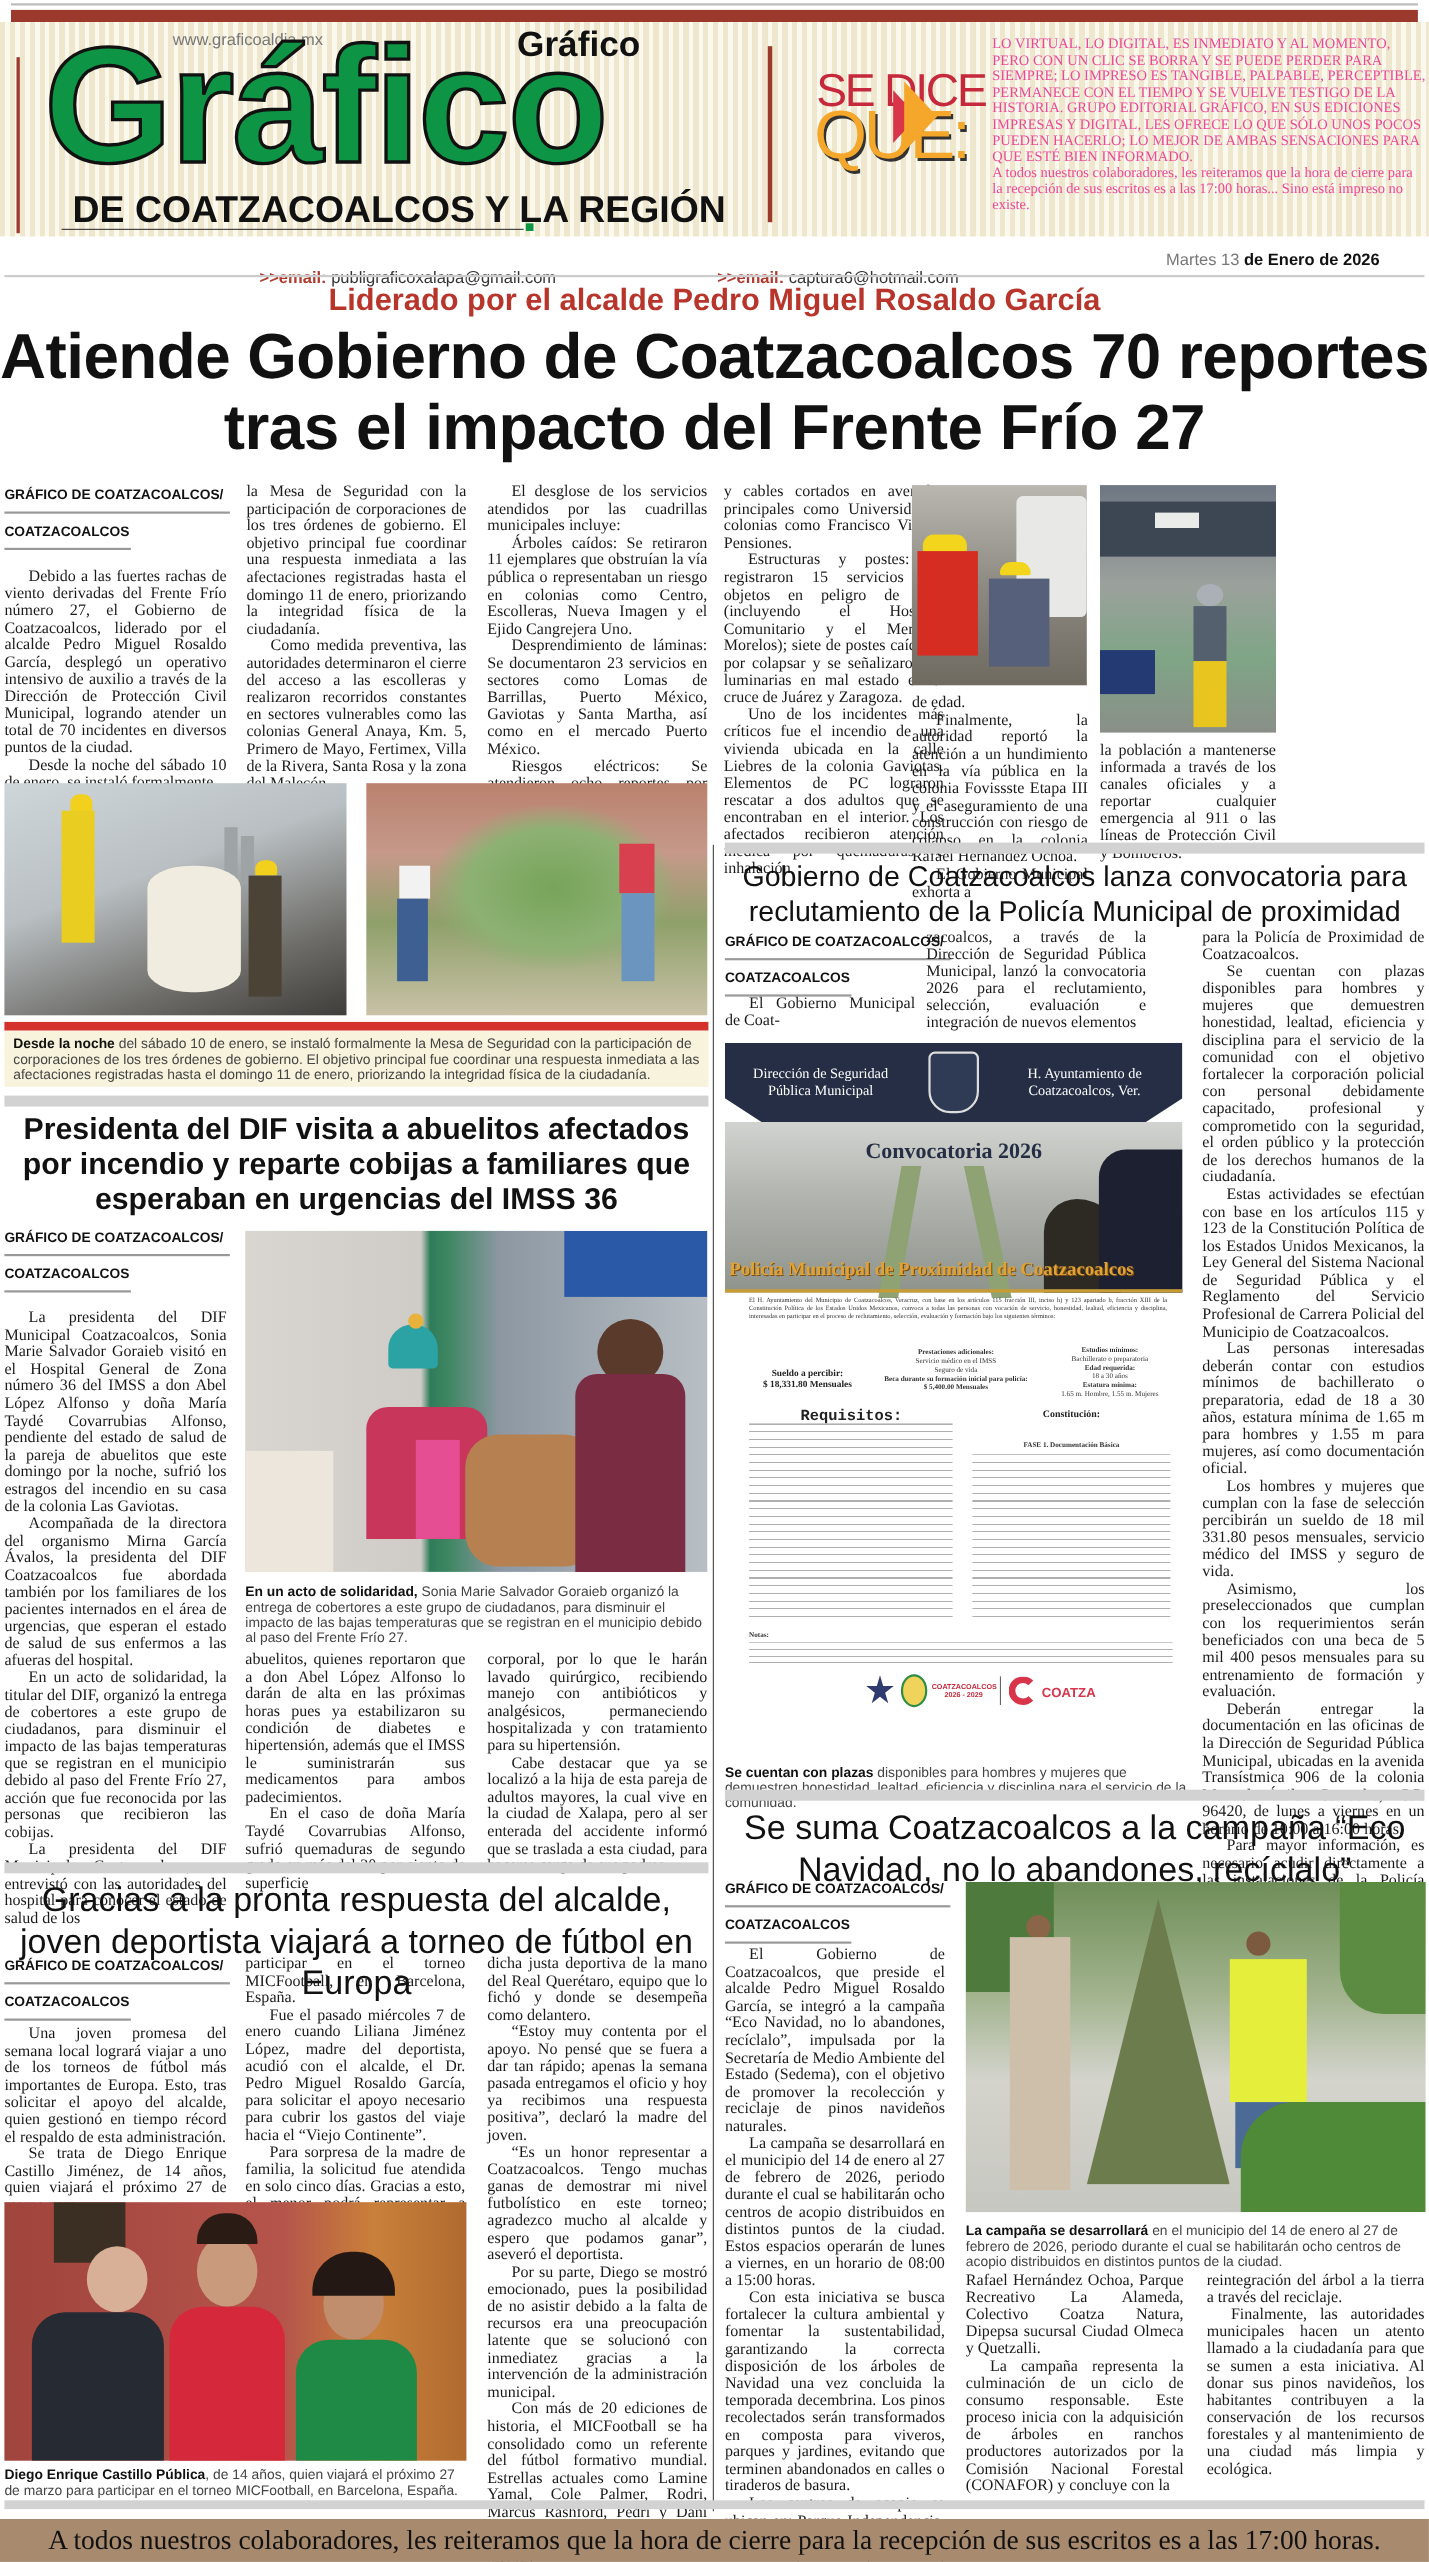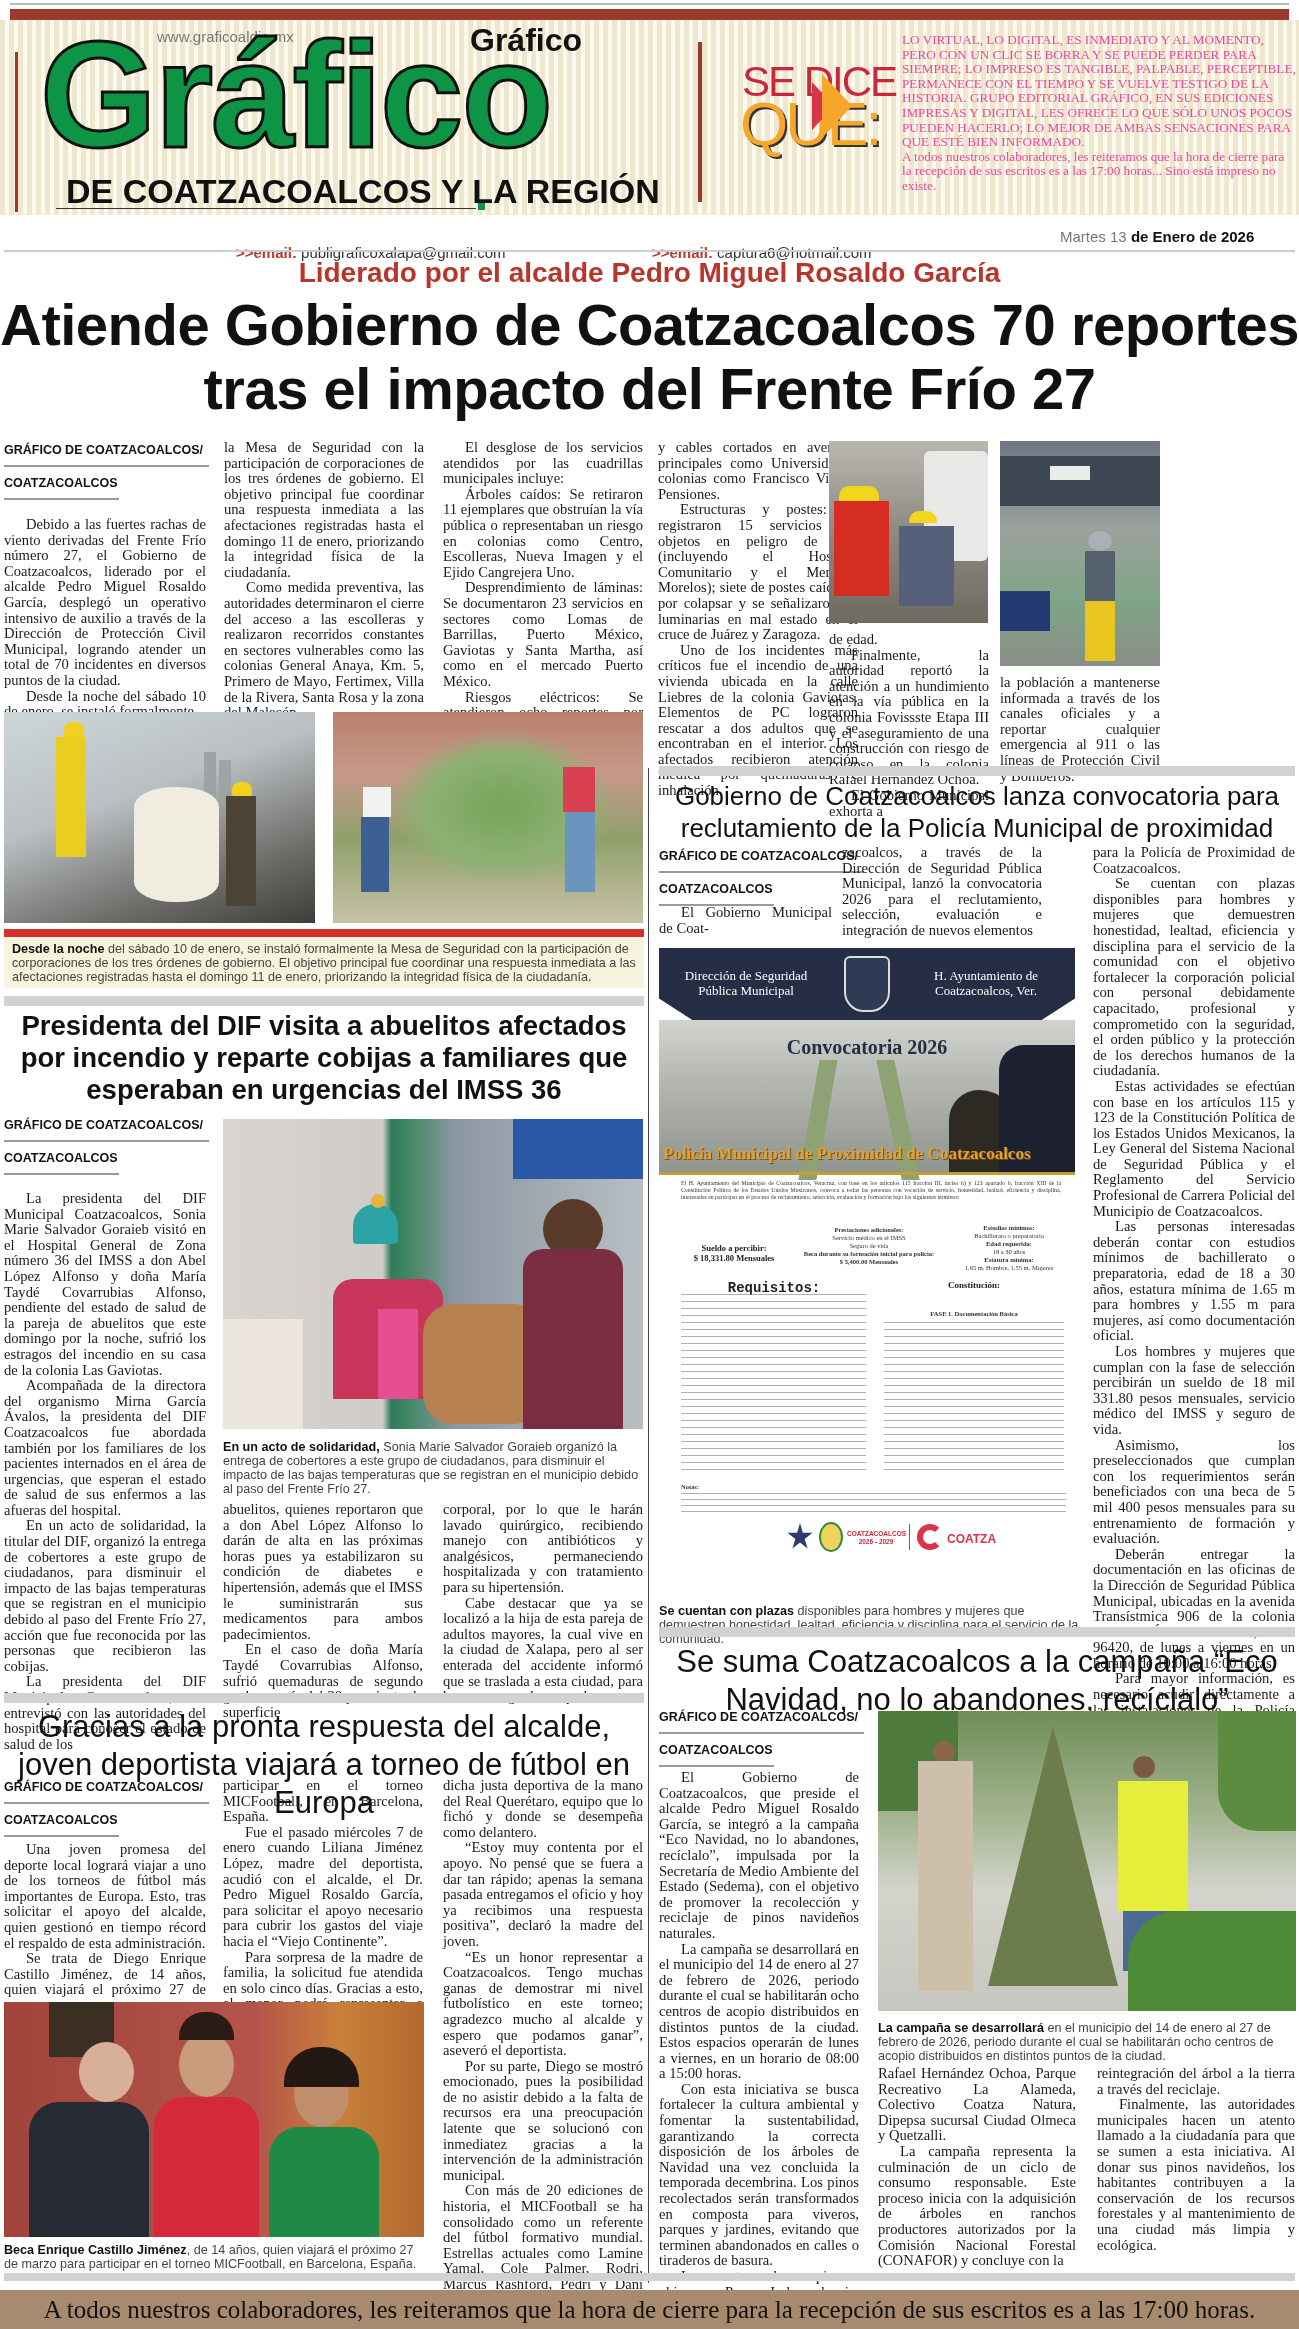--- a/index.html
+++ b/index.html
@@ -211,21 +211,21 @@
 </div>
 
 <div class="abs gray-bar" style="left:4px;top:1693px;width:640px;"></div>
 <div class="abs sec-headline" style="left:4px;top:1708px;width:640px;font-weight:400;font-size:31px;line-height:38px;">Gracias a la pronta respuesta del alcalde, joven deportista viajará a torneo de fútbol en Europa</div>
 
 <div class="abs byline" style="left:4px;top:1780px;">
   <span class="l1">GRÁFICO DE COATZACOALCOS/</span>
   <span class="l2">COATZACOALCOS</span>
 </div>
 <div class="abs col" style="left:4px;top:1842px;width:202px;">
-  <p>Una joven promesa del deporte local logrará viajar a uno de los torneos de fútbol más importantes de Europa. Esto, tras solicitar el apoyo del alcalde, quien gestionó en tiempo récord el respaldo de esta administración.</p>
+  <p>Una joven promesa del semana local logrará viajar a uno de los torneos de fútbol más importantes de Europa. Esto, tras solicitar el apoyo del alcalde, quien gestionó en tiempo récord el respaldo de esta administración.</p>
   <p>Se trata de Diego Enrique Castillo Jiménez, de 14 años, quien viajará el próximo 27 de marzo para</p>
 </div>
 <div class="abs col" style="left:223px;top:1778px;width:200px;">
   <p class="noi">participar en el torneo MICFootball, en Barcelona, España.</p>
   <p>Fue el pasado miércoles 7 de enero cuando Liliana Jiménez López, madre del deportista, acudió con el alcalde, el Dr. Pedro Miguel Rosaldo García, para solicitar el apoyo necesario para cubrir los gastos del viaje hacia el “Viejo Continente”.</p>
   <p>Para sorpresa de la madre de familia, la solicitud fue atendida en solo cinco días. Gracias a esto, el menor podrá representar a Coatzacoalcos y a México en</p>
 </div>
 <div class="abs col" style="left:443px;top:1778px;width:200px;">
   <p class="noi">dicha justa deportiva de la mano del Real Querétaro, equipo que lo fichó y donde se desempeña como delantero.</p>
   <p>“Estoy muy contenta por el apoyo. No pensé que se fuera a dar tan rápido; apenas la semana pasada entregamos el oficio y hoy ya recibimos una respuesta positiva”, declaró la madre del joven.</p>
@@ -238,21 +238,21 @@
   <div style="position:absolute;left:75px;top:40px;width:55px;height:60px;background:#d8b097;border-radius:50%;"></div>
   <div style="position:absolute;left:25px;top:100px;width:120px;height:135px;background:#262a33;border-radius:30px 30px 0 0;"></div>
   <div style="position:absolute;left:175px;top:30px;width:55px;height:65px;background:#c99b7c;border-radius:50%;"></div>
   <div style="position:absolute;left:175px;top:10px;width:55px;height:28px;background:#2a1c14;border-radius:25px 25px 0 0;"></div>
   <div style="position:absolute;left:150px;top:95px;width:105px;height:140px;background:#d6283b;border-radius:30px 30px 0 0;"></div>
   <div style="position:absolute;left:290px;top:60px;width:55px;height:65px;background:#c08d6d;border-radius:50%;"></div>
   <div style="position:absolute;left:280px;top:45px;width:75px;height:40px;background:#231813;border-radius:35px 35px 0 0;"></div>
   <div style="position:absolute;left:265px;top:125px;width:110px;height:110px;background:#1e8a46;border-radius:30px 30px 0 0;"></div>
 </div>
 <div class="abs caption" style="left:4px;top:2243px;width:420px;">
-  <b>Beca Enrique Castillo Jiménez</b><span>, de 14 años, quien viajará el próximo 27 de marzo para participar en el torneo MICFootball, en Barcelona, España.</span>
+  <b>Diego Enrique Castillo Pública</b><span>, de 14 años, quien viajará el próximo 27 de marzo para participar en el torneo MICFootball, en Barcelona, España.</span>
 </div>
 
 <div class="abs gray-bar" style="left:659px;top:766px;width:636px;"></div>
 <div class="abs sec-headline" style="left:659px;top:780px;width:636px;font-weight:400;font-size:26px;line-height:32px;">Gobierno de Coatzacoalcos lanza convocatoria para reclutamiento de la Policía Municipal de proximidad</div>
 
 <div class="abs byline" style="left:659px;top:849px;">
   <span class="l1">GRÁFICO DE COATZACOALCOS/</span>
   <span class="l2">COATZACOALCOS</span>
 </div>
 <div class="abs col" style="left:659px;top:905px;width:173px;">

